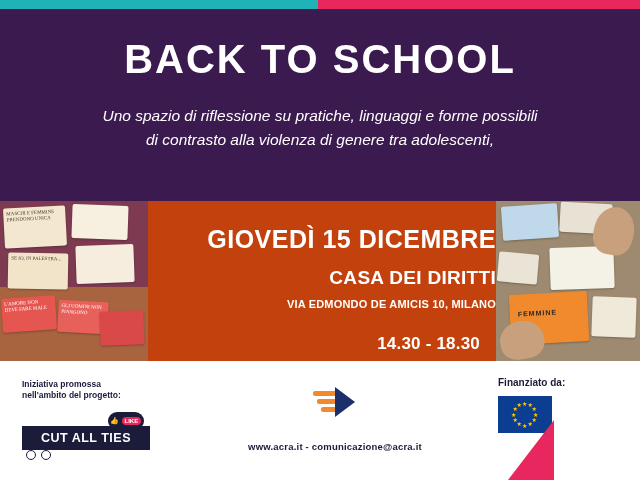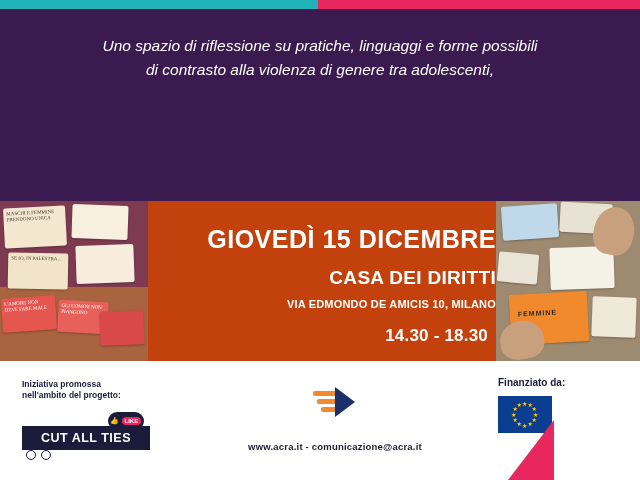--- a/index.html
+++ b/index.html
@@ -73,21 +73,21 @@
     margin:0;padding-top:13px;
     font-size:19px;font-weight:bold;letter-spacing:.3px;
     text-transform:uppercase;
   }
   .address{
     margin:0;padding-top:9px;
     font-size:11px;font-weight:bold;letter-spacing:.2px;
     text-transform:uppercase;
   }
   .time{
-    margin:8px;padding-top:8px;
+    margin:16px;padding-top:8px;
     font-size:17px;font-weight:bold;letter-spacing:.2px;
   }
 
   
   .note{position:absolute;border-radius:2px;box-shadow:0 1px 2px rgba(0,0,0,.25);}
   .pl-bg{position:absolute;inset:0;background:#7e3a50;}
   .pl-table{position:absolute;left:0;top:86px;width:148px;height:74px;background:#a8643f;}
   .n1{left:4px;top:6px;width:62px;height:40px;background:#f3e7d0;transform:rotate(-3deg);}
   .n2{left:72px;top:4px;width:56px;height:34px;background:#f7efe0;transform:rotate(2deg);}
   .n3{left:8px;top:52px;width:60px;height:36px;background:#f1e4c9;transform:rotate(1deg);}
@@ -163,20 +163,21 @@
 <body>
 
 <div class="poster">
 
   <div class="topbar">
     <div class="seg-teal"></div>
     <div class="seg-pink"></div>
   </div>
 
   <div class="header">
+    <h1 class="title">BACK TO SCHOOL</h1>
     <div class="subtitle">
       <span class="line">Uno spazio di riflessione su pratiche, linguaggi e forme possibili</span>
       <span class="line">di contrasto alla violenza di genere tra adolescenti,</span>
     </div>
   </div>
 
   <div class="band">
 
     <div class="photo-left">
       <div class="pl-bg"></div>

